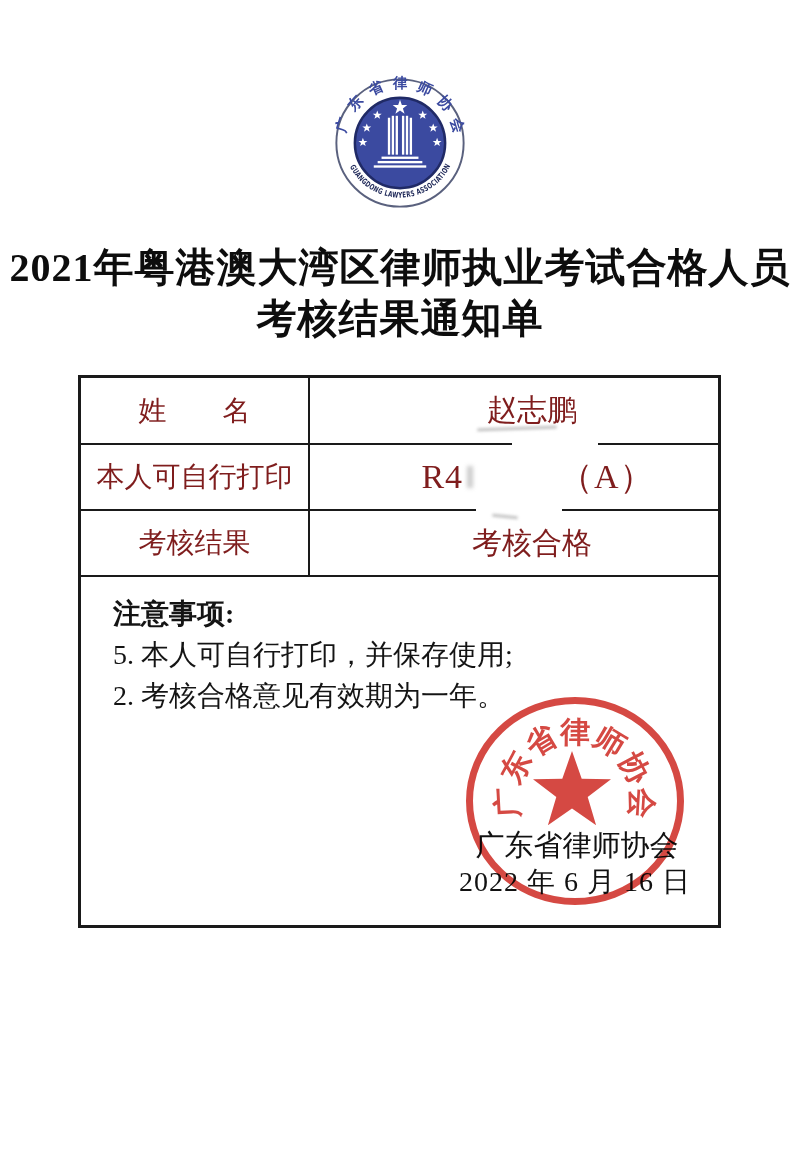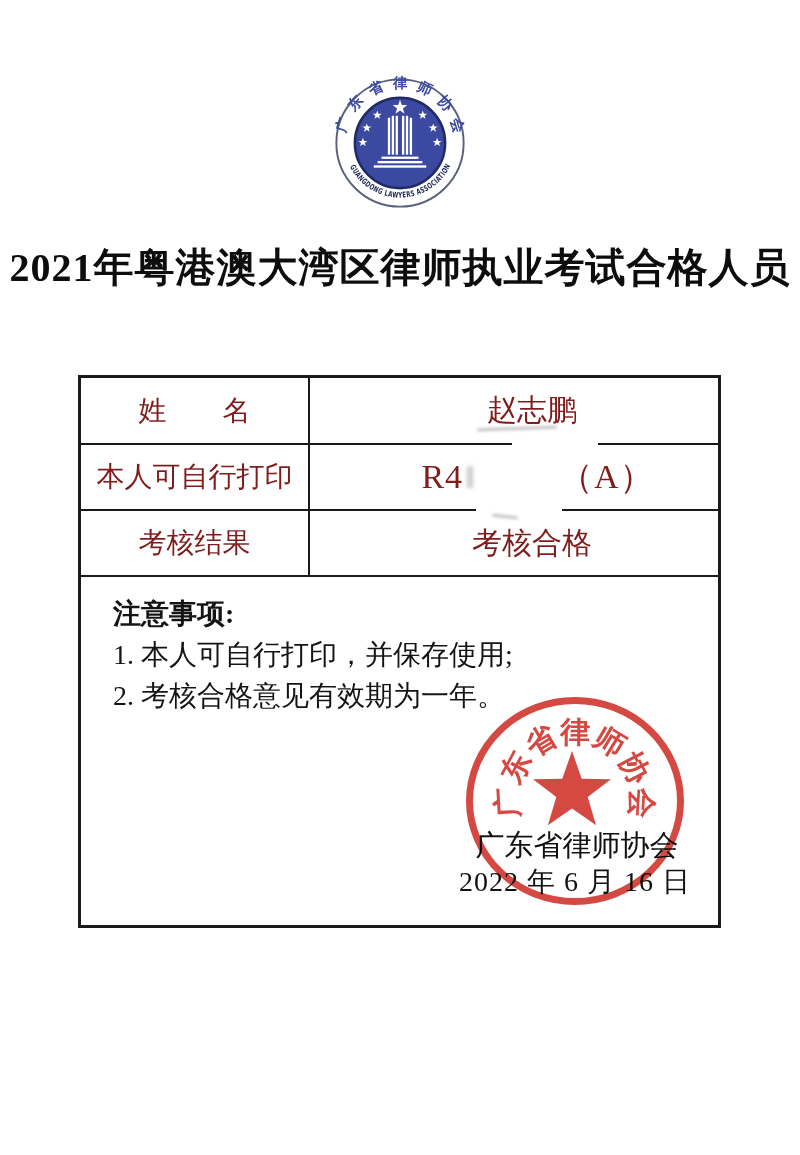--- a/index.html
+++ b/index.html
@@ -85,41 +85,42 @@
       <rect x="76" y="42" width="2.4" height="40"></rect>
       <rect x="80" y="44" width="2.4" height="38"></rect>
       <rect x="51" y="84" width="38" height="2.4"></rect>
       <rect x="47" y="88.5" width="46" height="2.4"></rect>
       <rect x="43" y="93" width="54" height="2.4"></rect>
     </g>
   </svg>
 
   <div class="title">
     <div>2021年粤港澳大湾区律师执业考试合格人员</div>
+    <div>考核结果通知单</div>
   </div>
 
   <div class="doc-table">
     <div class="cell label">姓　　名</div>
     <div class="cell value bl">赵志鹏</div>
 
     <div class="cell label bt">本人可自行打印</div>
     <div class="cell bt bl">
       <span class="idval">
         <span>R4</span>
         <span class="idgap"></span>
         <span>（A）</span>
       </span>
     </div>
 
     <div class="cell label bt">考核结果</div>
     <div class="cell value bt bl">考核合格</div>
 
     <div class="notes-cell">
       <div class="notes-heading">注意事项:</div>
-      <div>1. 本人可自行打印，并保存使用;</div>
+      <div>5. 本人可自行打印，并保存使用;</div>
       <div>2. 考核合格意见有效期为一年。</div>
     </div>
   </div>
 
   <div class="smudge smudge-a"></div>
   <div class="smudge smudge-b"></div>
   <div class="mark mark-a"></div>
   <div class="mark mark-b"></div>
 
   <div class="signature-org">广东省律师协会</div>

